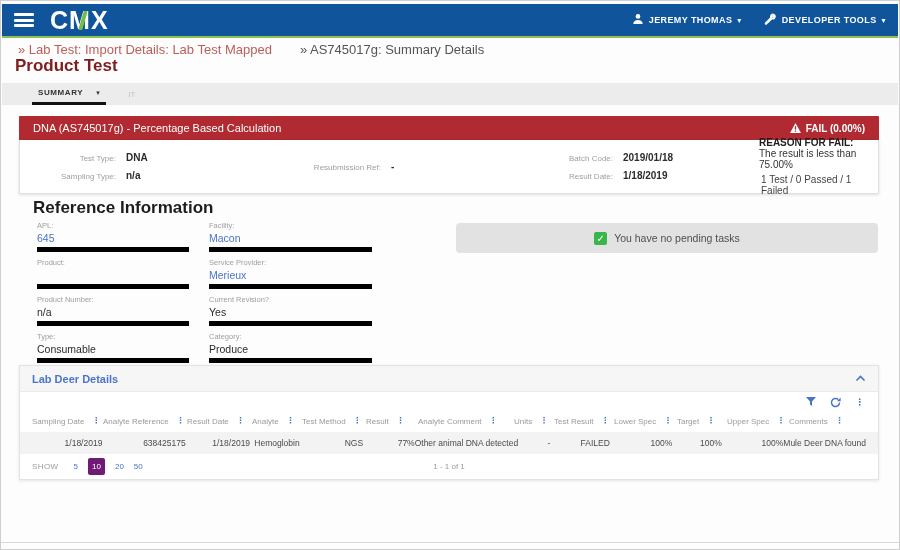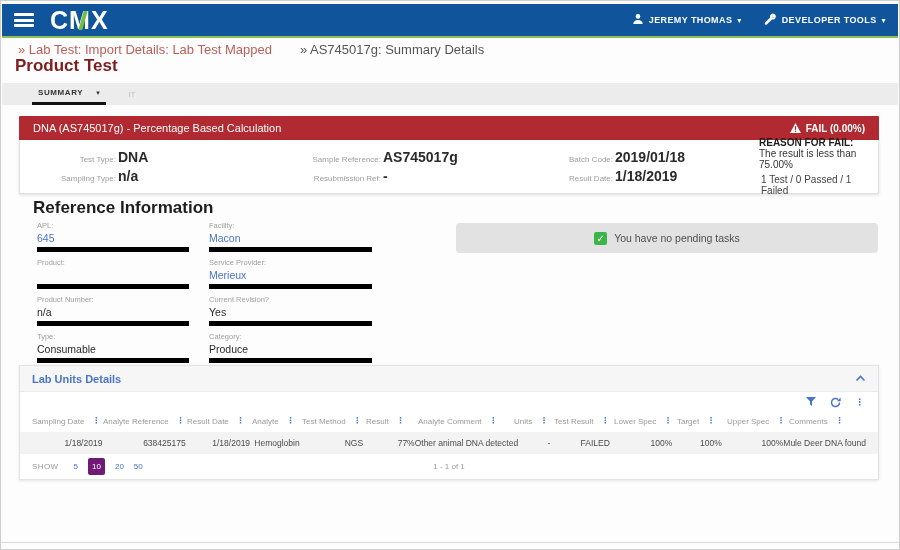--- a/index.html
+++ b/index.html
@@ -30,21 +30,21 @@
   .tab-disabled { margin-left:22px; display:flex; align-items:center; font-size:8px; color:#c2c2c2; border-bottom:none; }
 
   
   .banner { position:absolute; top:115px; left:18px; width:860px; height:24px; background:#b12a31; color:#fff; display:flex; align-items:center; justify-content:space-between; padding:0 14px; border-radius:1px 1px 0 0; }
   .banner-title { font-size:11px; }
   .banner-status { display:flex; align-items:center; gap:5px; font-size:10px; font-weight:bold; }
   .info-card { position:absolute; top:139px; left:18px; width:860px; height:54px; background:#fff; border:1px solid #e0e0e0; border-top:none; box-shadow:0 1px 3px rgba(0,0,0,.12); display:flex; padding:8px 10px;gap:33px; }
   .info-col { display:flex; flex-direction:column; justify-content:space-around; }
   .info-pair { display:flex; align-items:baseline; }
   .info-label { font-size:8px; color:#9e9e9e; text-align:right; }
-  .info-value { font-size:14px; font-weight:bold; color:#2b2b2b; margin-left:2px; }
+  .info-value { font-size:10px; font-weight:bold; color:#2b2b2b; margin-left:10px; }
   .col-1 .info-label { width:86px; } .col-1 { width:210px; }
   .col-2 .info-label { width:108px; } .col-2 { width:235px; }
   .col-3 .info-label { width:72px; } .col-3 { width:185px; }
   .col-4 { flex:1; justify-content:center; gap:4px; }
   .reason-line1 { font-size:10px; color:#333; }
   .reason-line1 b { color:#1d1d1d; }
   .reason-line2 { font-size:10px; color:#444; padding-left:2px; }
 
   
   .ref-heading { position:absolute; top:197px; left:32px; font-size:17px; font-weight:bold; color:#1d1d1d; }
@@ -158,24 +158,20 @@
           <span class="info-label">Test Type:</span>
           <span class="info-value">DNA</span>
         </div>
       <div class="info-pair">
           <span class="info-label">Sampling Type:</span>
           <span class="info-value">n/a</span>
         </div>
     </div>
     <div class="info-col col-2">
       <div class="info-pair">
-          <span class="info-label">Sample Reference:</span>
-          <span class="info-value">AS745017g</span>
-        </div>
-      <div class="info-pair">
           <span class="info-label">Resubmission Ref:</span>
           <span class="info-value">-</span>
         </div>
     </div>
     <div class="info-col col-3">
       <div class="info-pair">
           <span class="info-label">Batch Code:</span>
           <span class="info-value">2019/01/18</span>
         </div>
       <div class="info-pair">
@@ -225,21 +221,21 @@
     </div>
   </div>
 
   <div class="tasks-panel">
     <span class="check-icon">✓</span>
     <span class="tasks-text">You have no pending tasks</span>
   </div>
 
   <div class="lab-card">
     <div class="lab-header">
-      <span class="lab-title">Lab Units Details</span>
+      <span class="lab-title">Lab Deer Details</span>
       <span class="tool-icon">
         <svg width="11" height="7" viewBox="0 0 11 7">
             <polyline points="1.5,5.5 5.5,1.5 9.5,5.5" fill="none" stroke="#4a74c9" stroke-width="1.6"></polyline>
           </svg>
       </span>
     </div>
     <div class="lab-toolbar">
       <span class="tool-icon">
         <svg width="10" height="10" viewBox="0 0 10 10">
             <path d="M0 0h10L6 4.6V9L4 7.4V4.6Z" fill="#4a74c9"></path>

